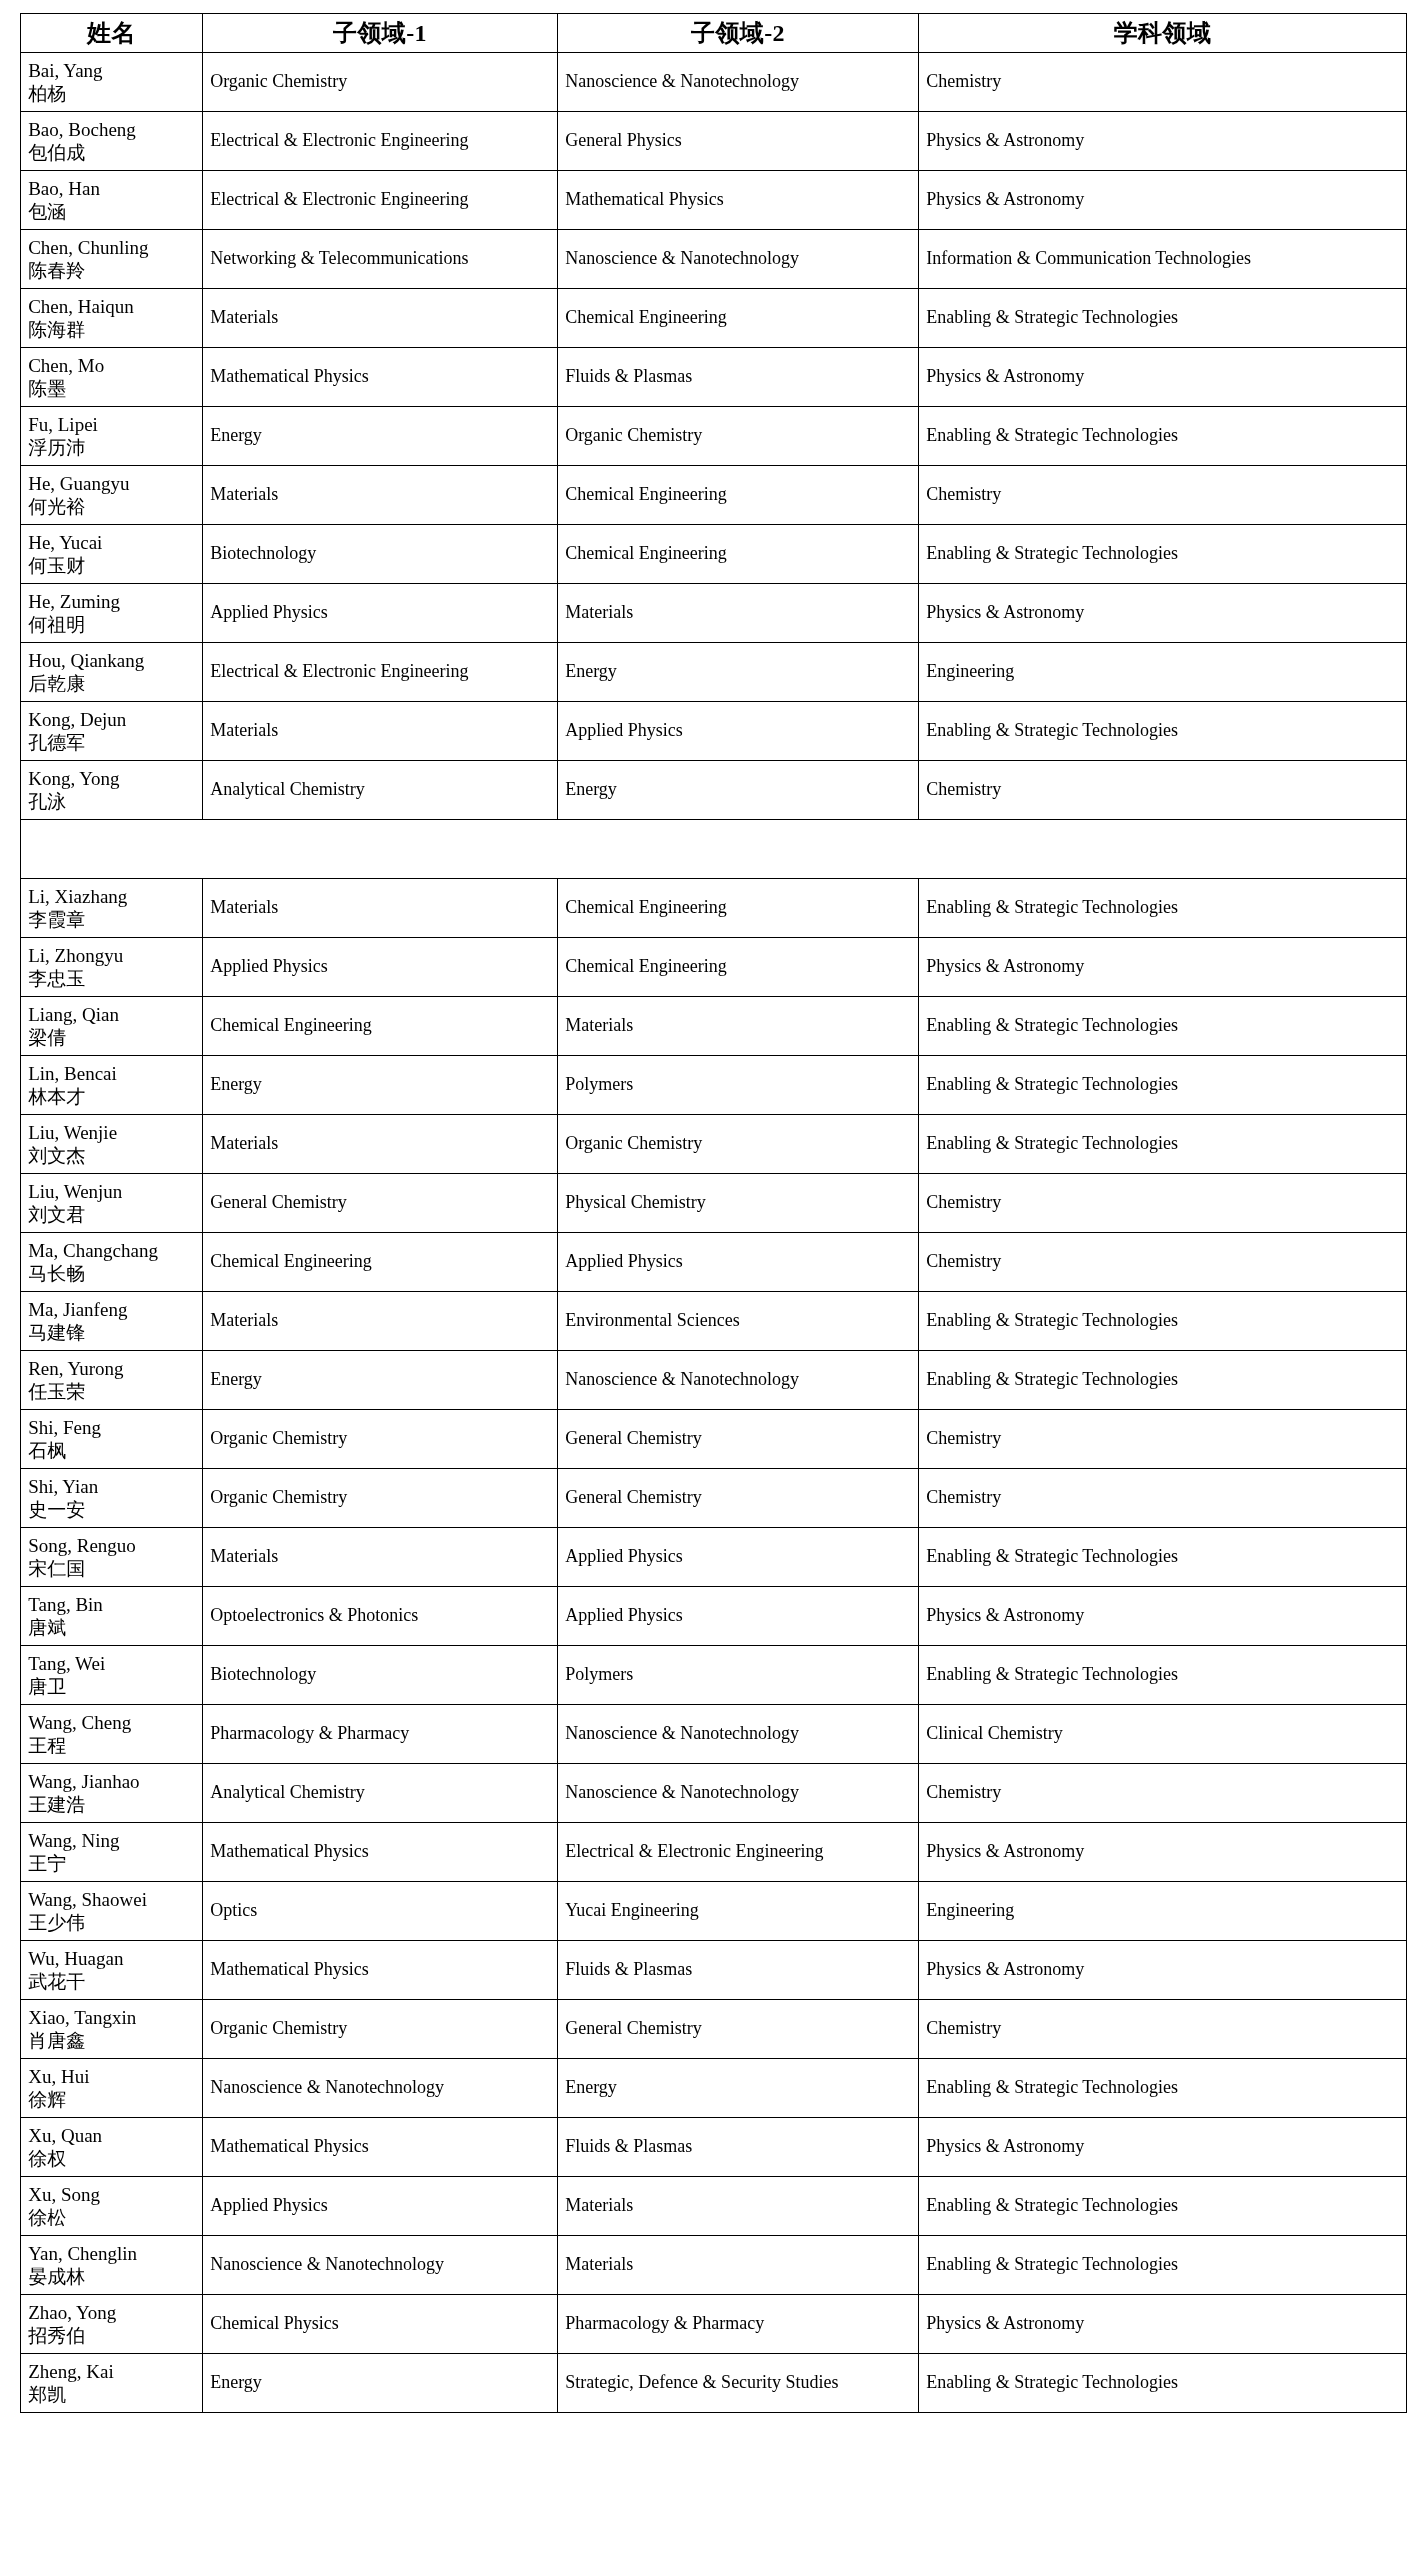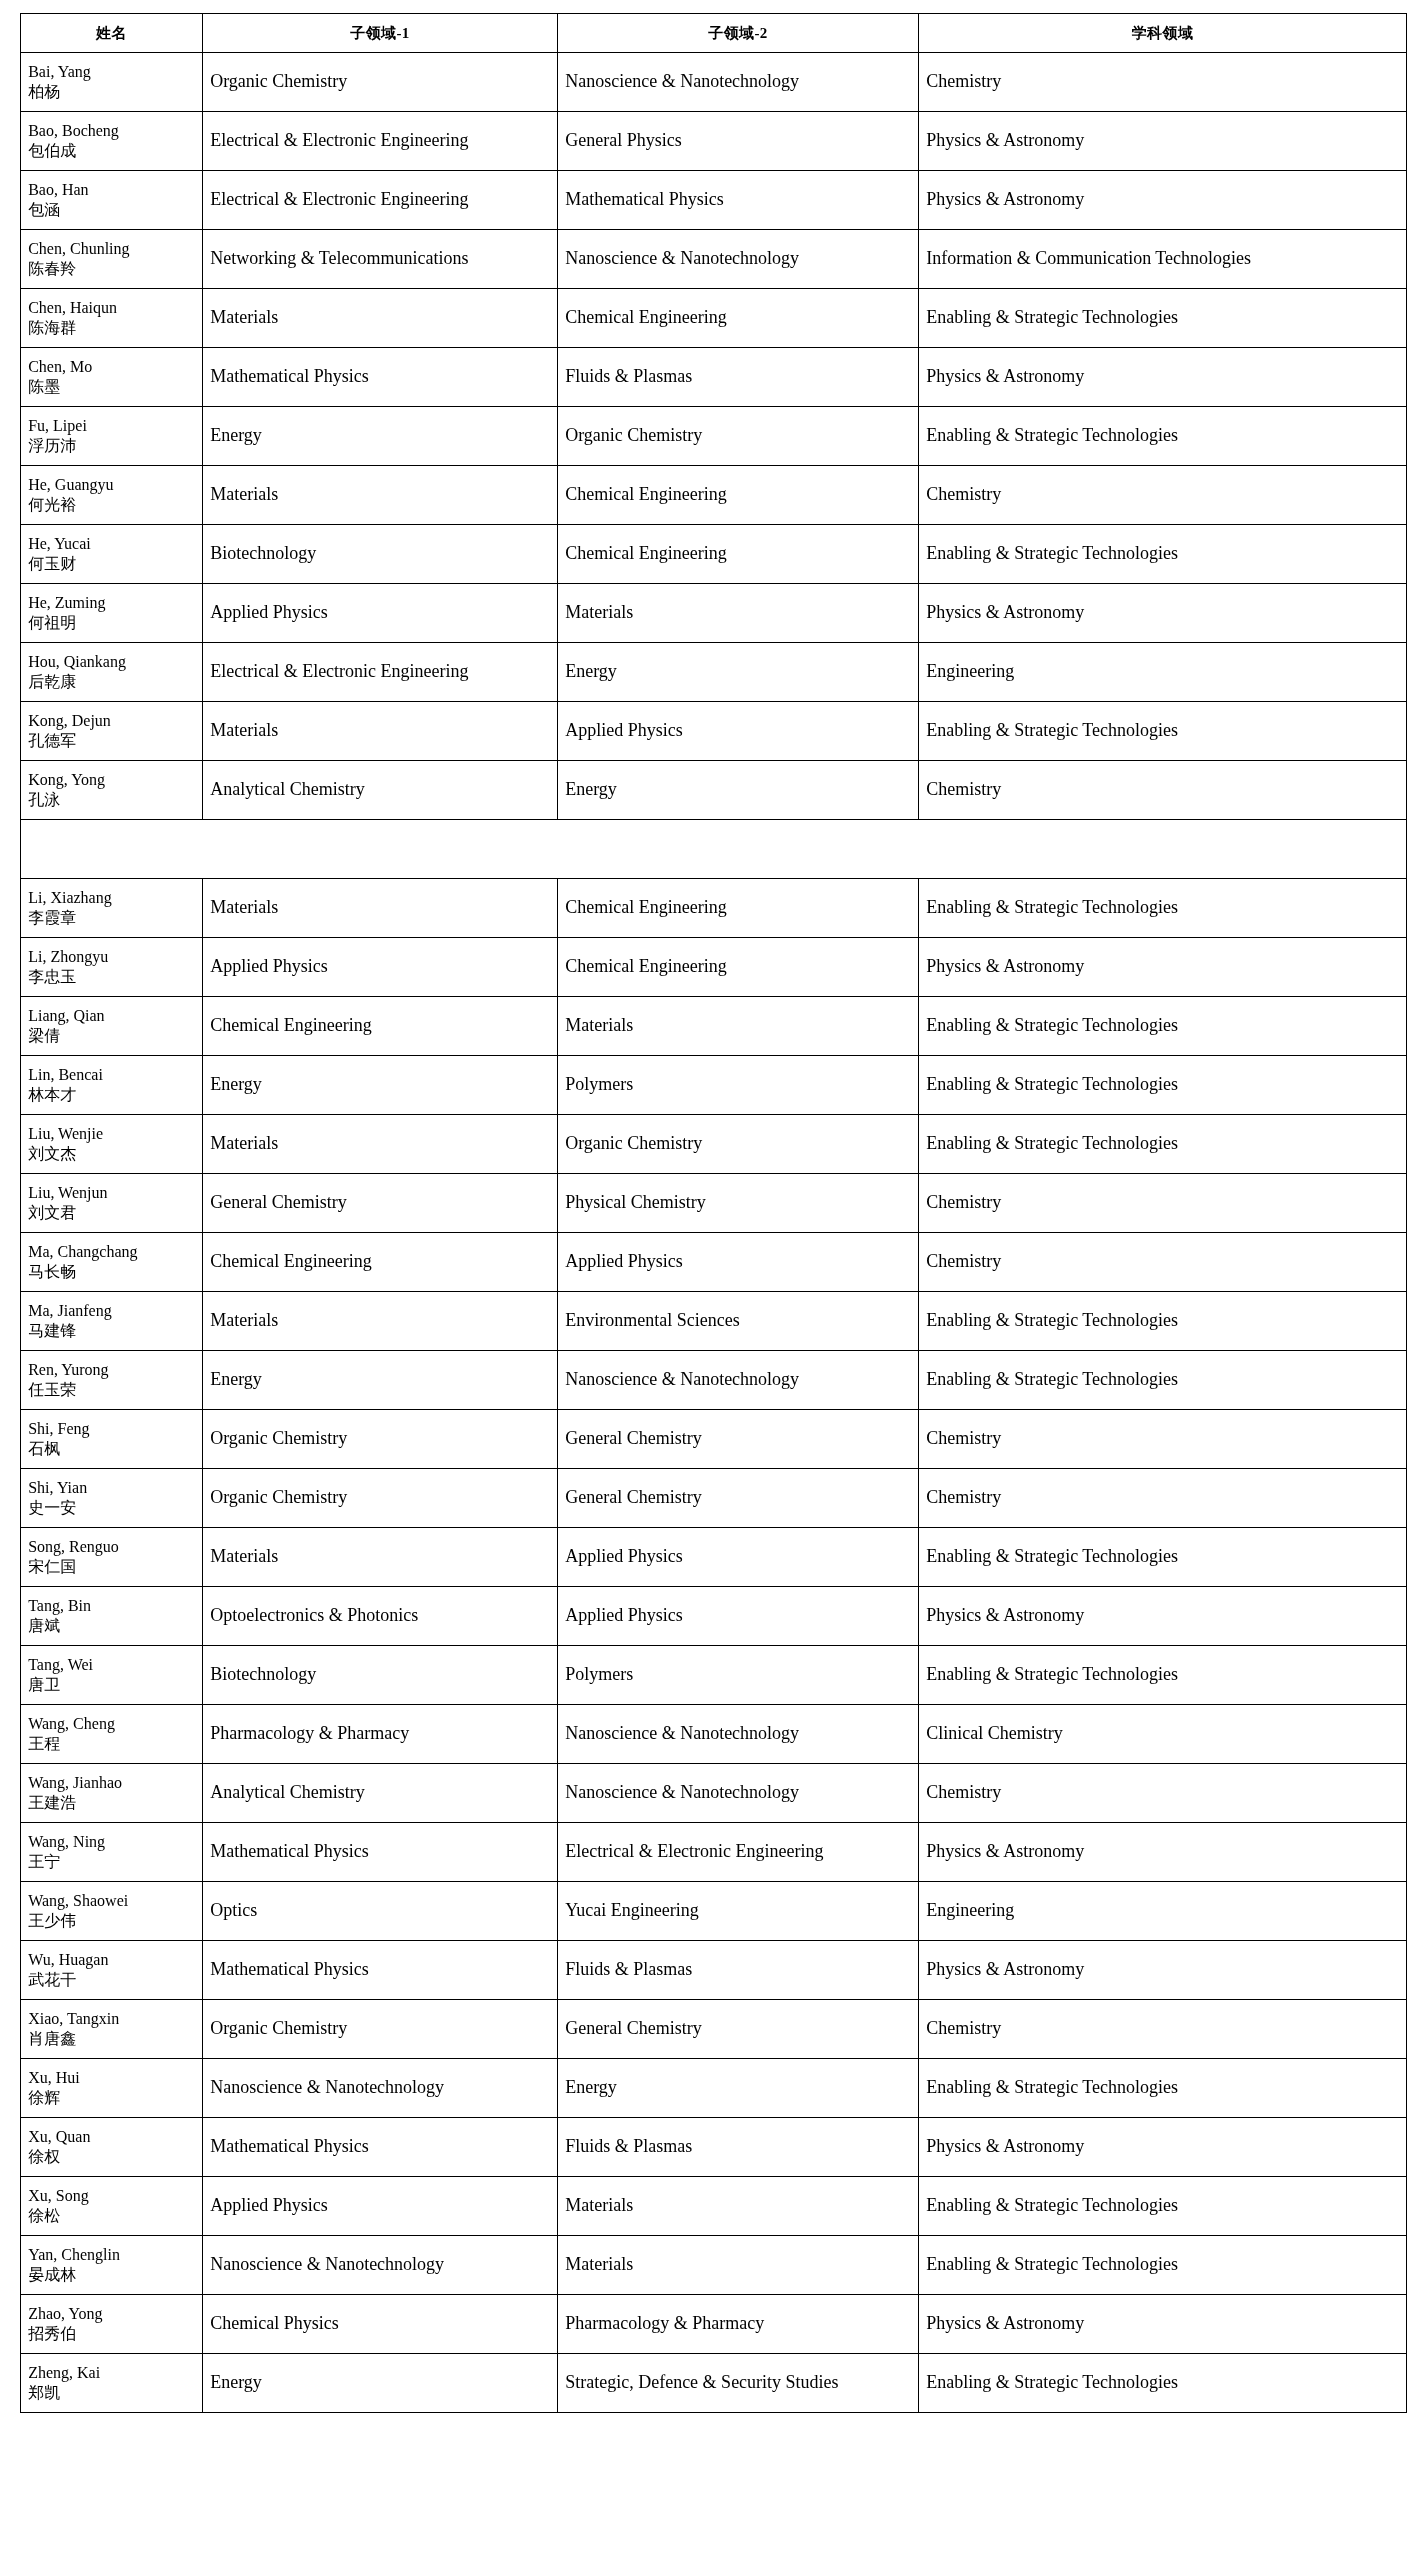--- a/index.html
+++ b/index.html
@@ -31,30 +31,30 @@
   table.researcher-table th,
   table.researcher-table td {
     border: 0.7px solid #000000;
     vertical-align: middle;
     box-sizing: border-box;
   }
   table.researcher-table thead th {
     height: 39px;
     text-align: center;
     font-weight: bold;
-    font-size: 15px;
+    font-size: 24px;
     letter-spacing: 0.4px;
     padding: 1.4px 4.3px;
   }
   table.researcher-table tbody td {
     height: 59px;
     padding: 2.9px 7.2px 2.9px 7.2px;
   }
   td.name-cell {
-    font-size: 16px;
+    font-size: 19px;
     line-height: 1.22;
     padding-left: 10px;
   }
   td.name-cell .latin {
     display: block;
     white-space: nowrap;
   }
   td.name-cell .cjk {
     display: block;
     white-space: nowrap;

